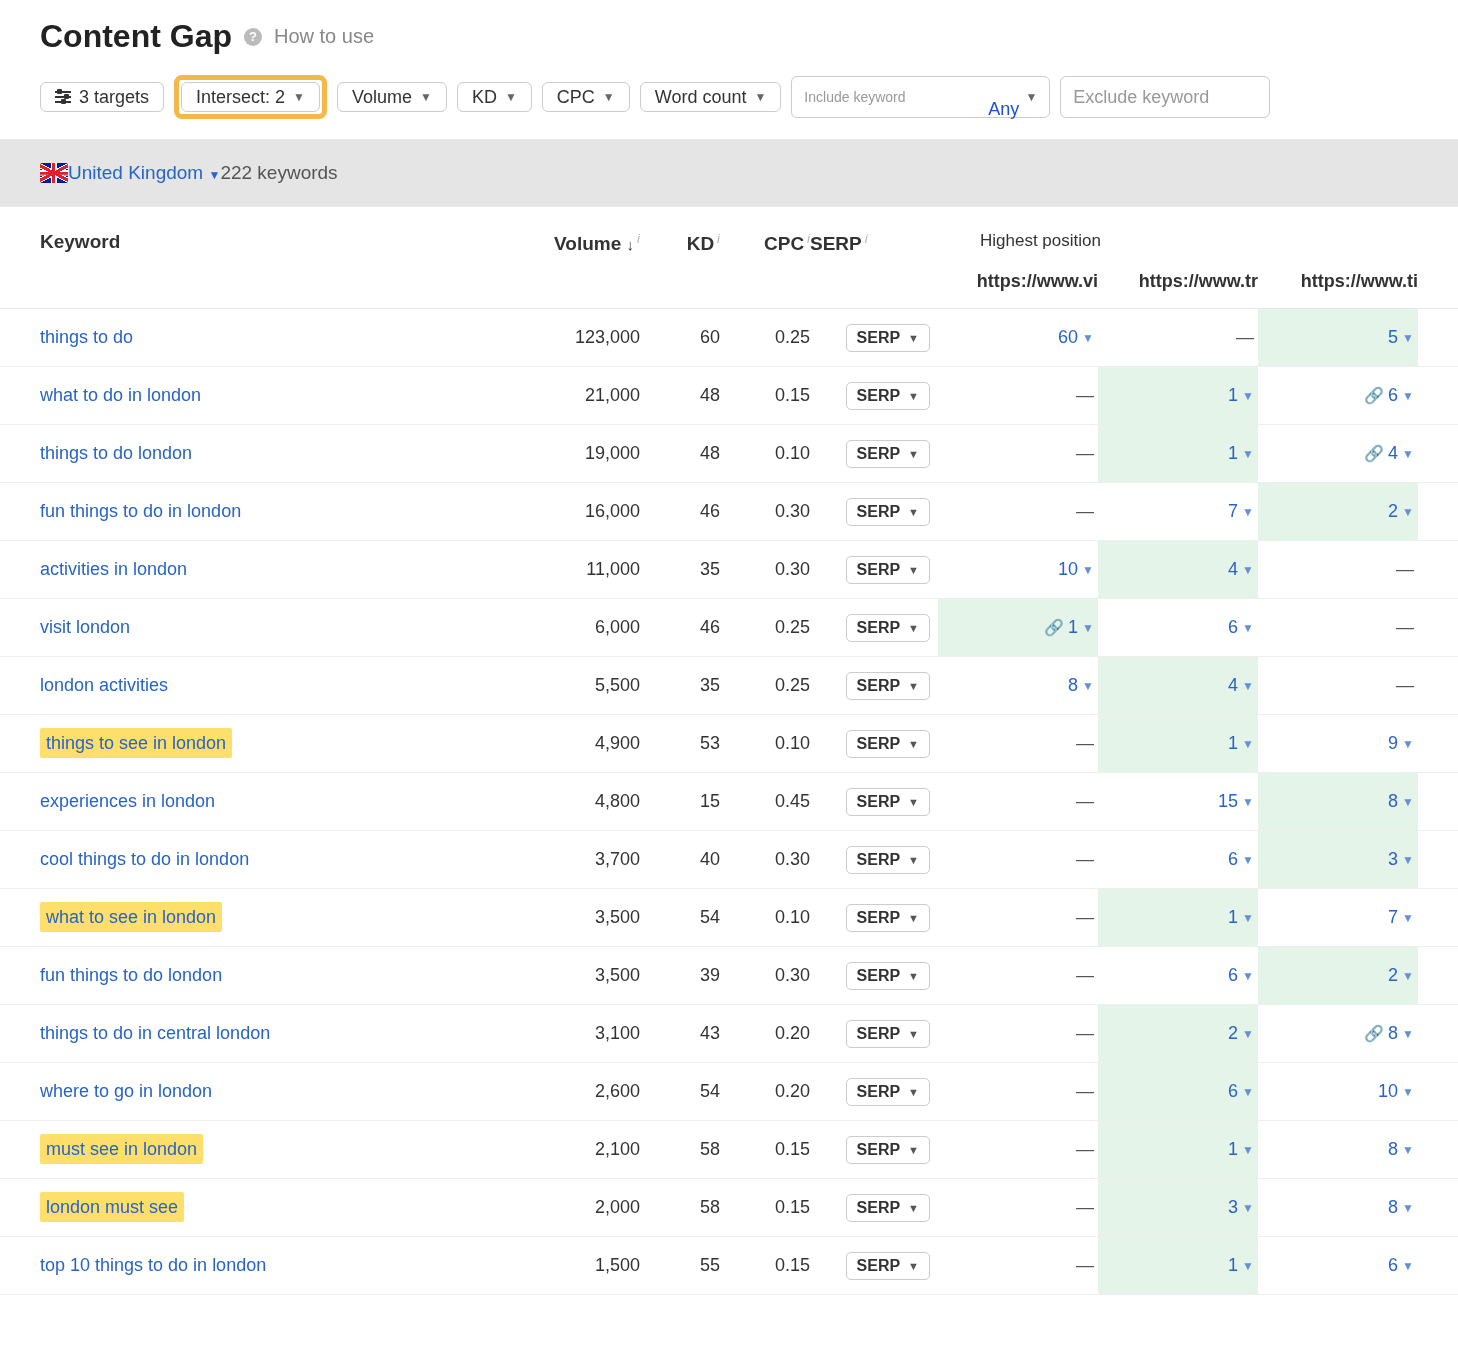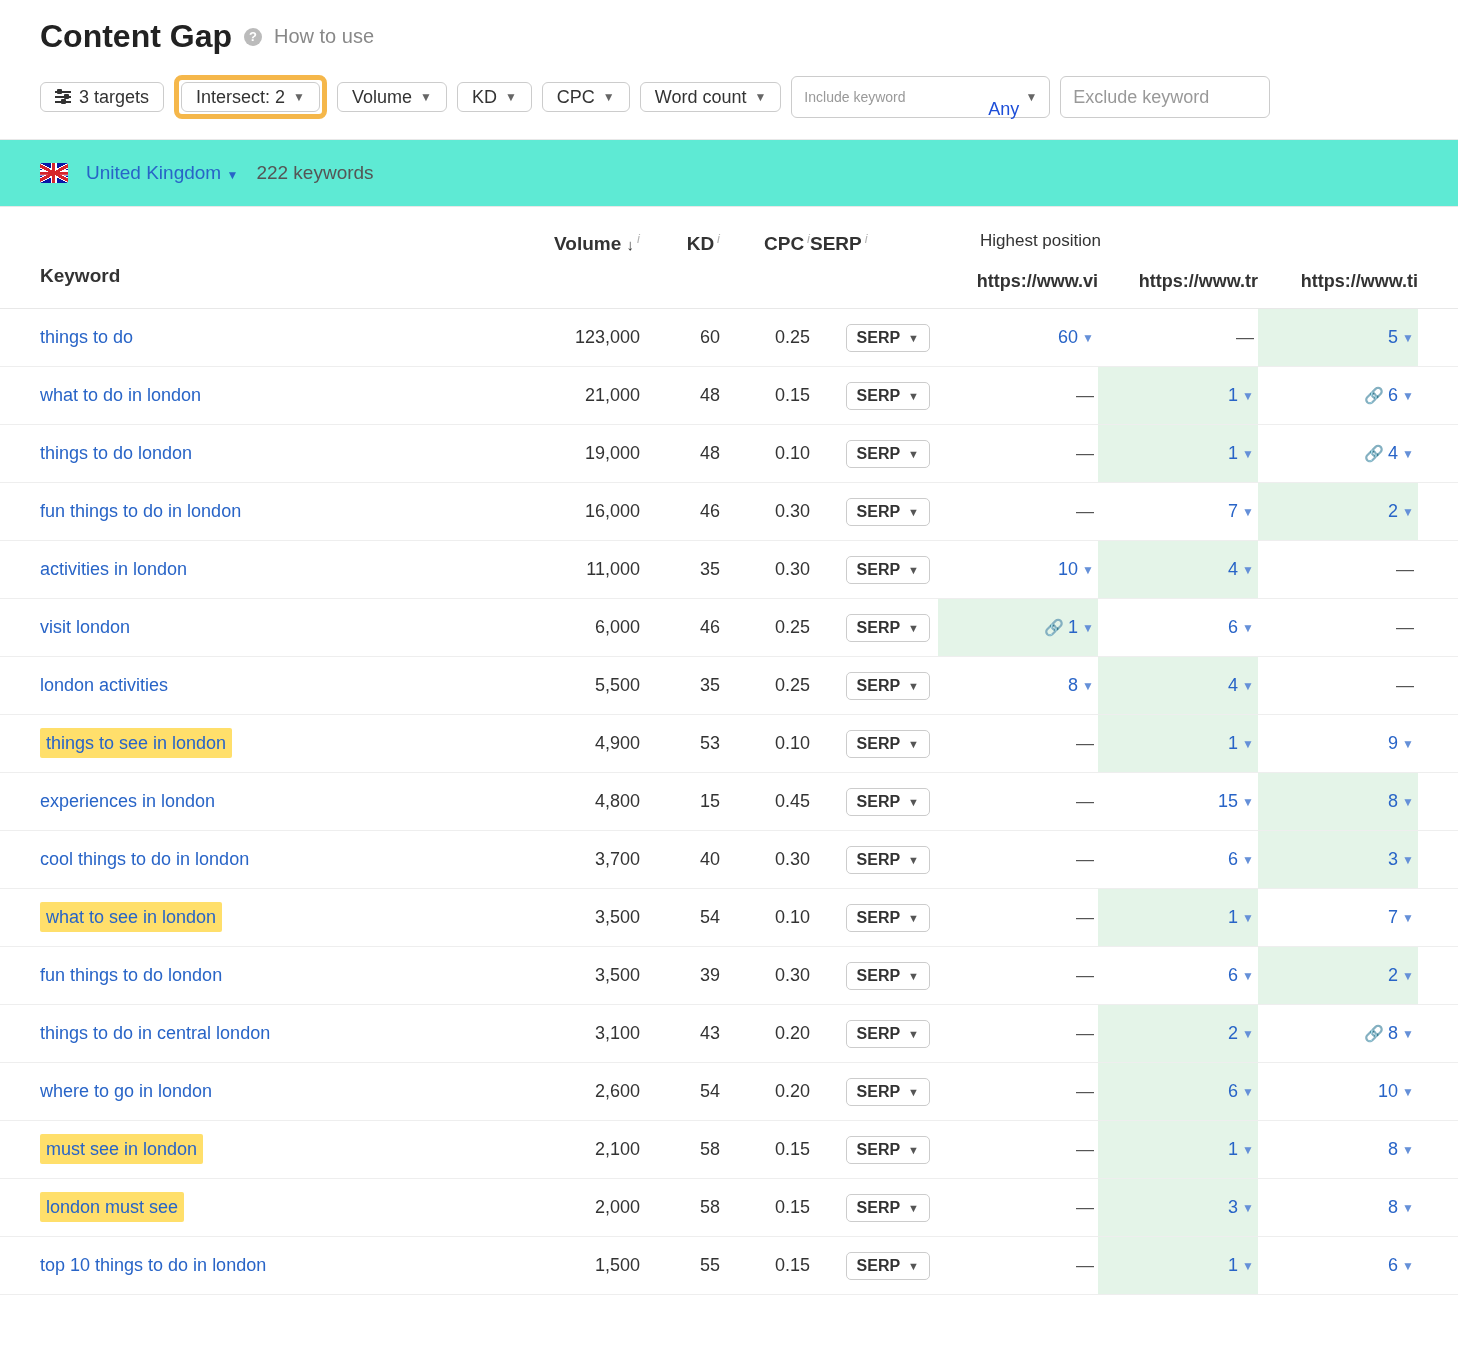--- a/index.html
+++ b/index.html
@@ -19,29 +19,29 @@
 .settings-icon span::after { content: ""; position: absolute; width: 5px; height: 5px; background: #333; border-radius: 1px; top: -2px; }
 .settings-icon span:nth-child(1)::after { left: 2px; }
 .settings-icon span:nth-child(2)::after { right: 2px; }
 .settings-icon span:nth-child(3)::after { left: 6px; }
 .inc-kw { display: inline-flex; align-items: center; border: 1px solid #ccc; border-radius: 6px; height: 42px; background: #fff; }
 .inc-kw input { border: none; outline: none; font-size: 14px; padding: 8px 12px; width: 190px; color: #999; background: transparent; }
 .inc-kw input::placeholder { color: #999; }
 .inc-kw .any { color: #1d4ed8; font-size: 18px; padding: 0 6px; margin-top: 24px; }
 .exc-kw input { border: 1px solid #ccc; border-radius: 6px; height: 42px; font-size: 18px; padding: 8px 12px; width: 210px; background: #fff; outline: none; }
 .exc-kw input::placeholder { color: #999; }
-.subheader { background: #5eead4; padding: 22px 40px; display: flex; align-items: center; gap: 18px; border-bottom: 1px solid #e8e8e8; }
+.subheader { background: #e5e5e5; padding: 22px 40px; display: flex; align-items: center; border-bottom: 1px solid #e8e8e8; }
 .flag { width: 28px; height: 20px; display: inline-block; position: relative; background: linear-gradient(#0a17a7,#0a17a7); overflow: hidden; border-radius: 2px; }
 .flag::before { content: ""; position: absolute; inset: 0; background: linear-gradient(27deg, transparent 42%, #fff 42%, #fff 58%, transparent 58%), linear-gradient(-27deg, transparent 42%, #fff 42%, #fff 58%, transparent 58%), linear-gradient(#fff,#fff) center/100% 28% no-repeat, linear-gradient(#fff,#fff) center/22% 100% no-repeat; }
 .flag::after { content: ""; position: absolute; inset: 0; background: linear-gradient(27deg, transparent 45%, #d7252b 45%, #d7252b 55%, transparent 55%), linear-gradient(-27deg, transparent 45%, #d7252b 45%, #d7252b 55%, transparent 55%), linear-gradient(#d7252b,#d7252b) center/100% 14% no-repeat, linear-gradient(#d7252b,#d7252b) center/12% 100% no-repeat; }
 .country { color: #2864c7; font-size: 19px; cursor: pointer; }
 .kw-count { color: #555; font-size: 19px; }
 .table { width: 100%; }
 .thead { display: flex; align-items: flex-start; padding: 24px 40px 0 40px; border-bottom: 1px solid #e8e8e8; }
-.col-keyword { flex: 0 0 460px; font-weight: 700; font-size: 19px; padding-bottom: 20px; margin-top: 34px; }
+.col-keyword { flex: 0 0 460px; font-weight: 700; font-size: 19px; padding-bottom: 20px; }
 .col-vol { flex: 0 0 140px; text-align: right; font-weight: 700; font-size: 19px; padding-bottom: 20px; }
 .col-kd { flex: 0 0 80px; text-align: right; font-weight: 700; font-size: 19px; padding-bottom: 20px; }
 .col-cpc { flex: 0 0 90px; text-align: right; font-weight: 700; font-size: 19px; padding-bottom: 20px; }
 .col-serp { flex: 0 0 120px; text-align: left; font-weight: 700; font-size: 19px; padding-bottom: 20px; padding-right: 8px;}
 .col-hp { flex: 1; }
 .hp-header { font-weight: 400; font-size: 17px; padding-left: 50px; padding-bottom: 20px; }
 .hp-sub { display: flex; justify-content: flex-end; }
 .hp-col { flex: 0 0 160px; text-align: right; font-weight: 700; font-size: 18px; color: #333; white-space: nowrap; overflow: hidden; padding-bottom: 16px; padding-left: 10px; }
 .info-icon { color: #b5b5b5; font-size: 13px; font-weight: 400; font-style: italic; padding-left: 3px; vertical-align: super; }
 .sort-arrow { font-size: 15px; }

